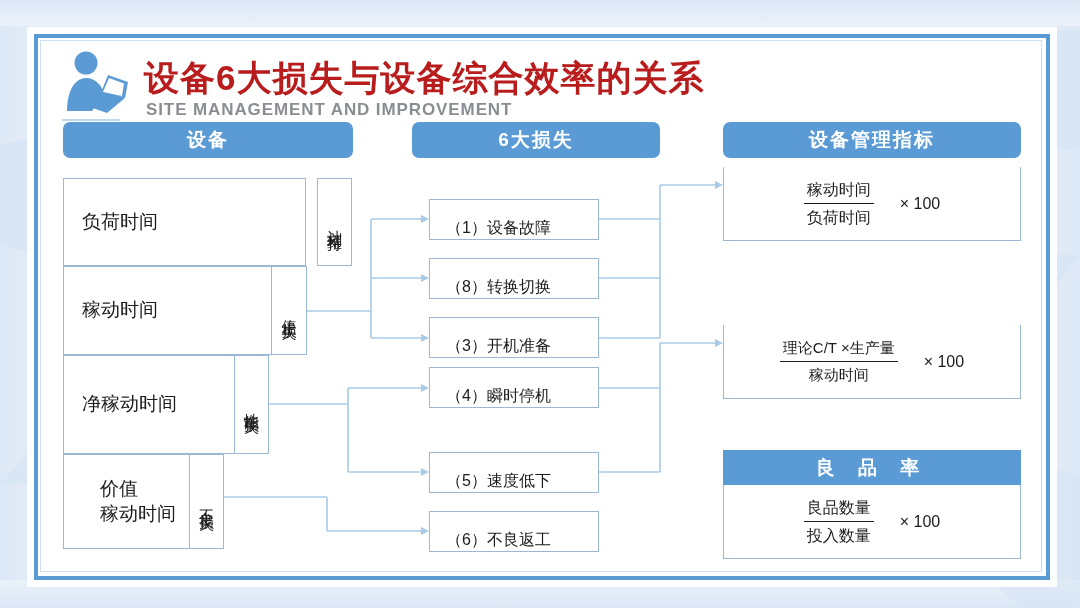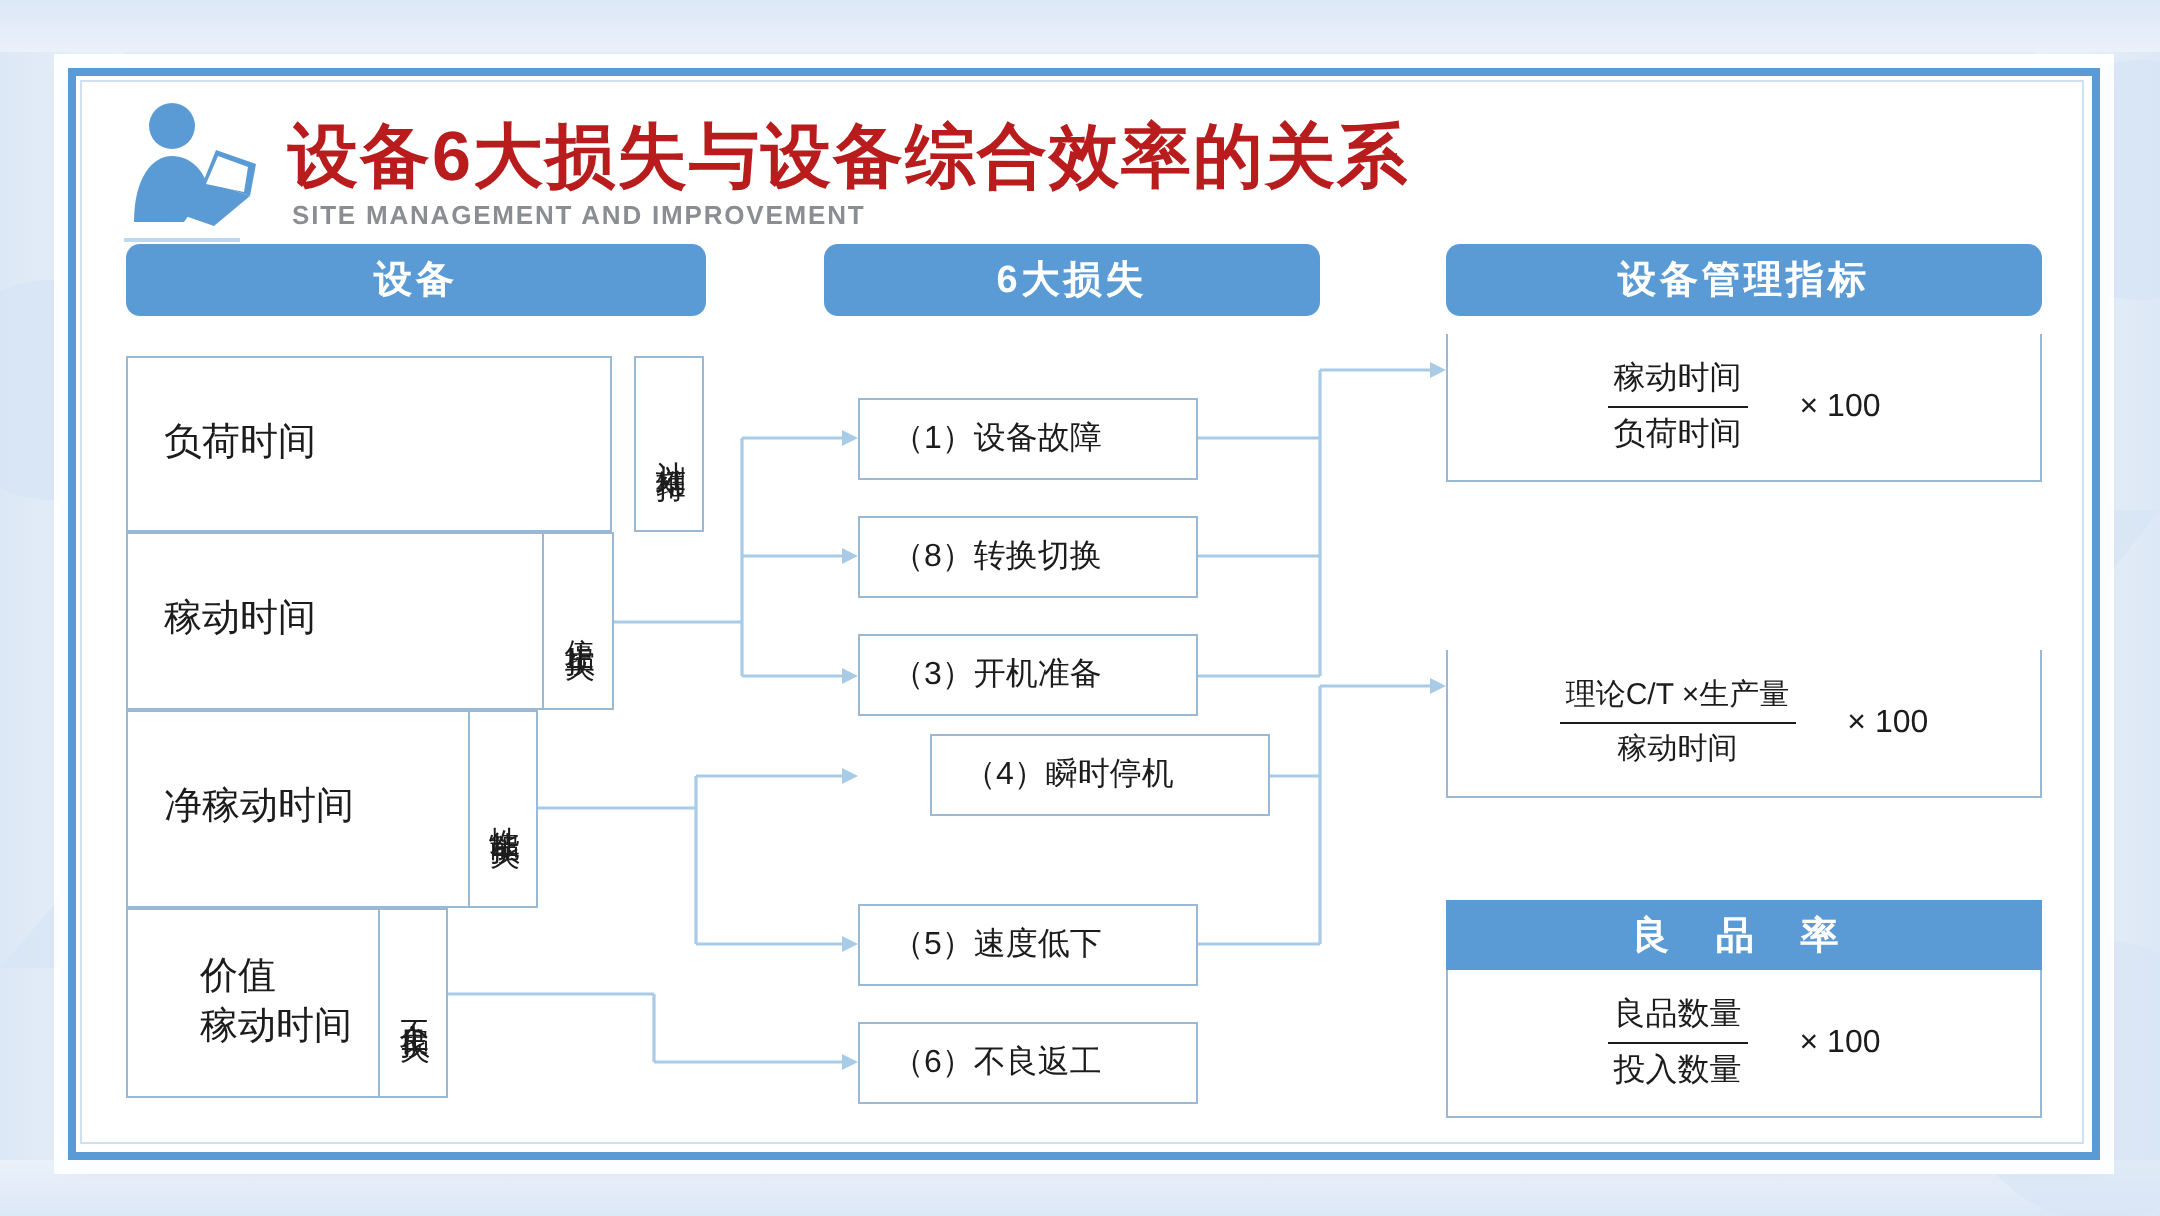--- a/index.html
+++ b/index.html
@@ -33,21 +33,21 @@
 
   
   #header-icon{position:absolute;left:62px;top:49px;width:68px;height:70px;}
   #title-main{
     position:absolute;left:144px;top:55px;
     font-size:35px;font-weight:bold;color:#b91c1c;letter-spacing:1px;
     white-space:nowrap;
   }
   #title-sub{
     position:absolute;left:146px;top:100px;
-    font-size:13px;font-weight:bold;color:#8a8d91;letter-spacing:.9px;
+    font-size:17px;font-weight:bold;color:#8a8d91;letter-spacing:.9px;
     white-space:nowrap;
   }
   #header-rule{position:absolute;left:62px;top:119px;width:58px;height:2px;background:#bcd9f0;}
 
   
   .pill{
     position:absolute;height:36px;border-radius:7px;background:#5b9bd5;
     color:#fff;font-size:19px;font-weight:bold;letter-spacing:2px;
     display:flex;align-items:center;justify-content:center;
   }
@@ -79,26 +79,26 @@
   }
   #vb-plan {left:317px;top:178px;width:35px;height:88px;}
   #vb-stop {left:271px;top:266px;width:36px;height:89px;}
   #vb-perf {left:234px;top:355px;width:35px;height:99px;}
   #vb-def  {left:189px;top:454px;width:35px;height:95px;}
 
   
   .lbox{
     position:absolute;left:429px;width:170px;height:41px;
     border:1px solid #9bb8d4;background:#fff;box-sizing:border-box;
-    display:flex;align-items:center;
+    display:flex;align-items:flex-end;
     font-size:16px;color:#1c1c1c;
   }
   .lbox span{padding-left:16px;}
   #lb1{top:199px;} #lb2{top:258px;} #lb3{top:317px;}
-  #lb4{top:367px;margin-left:36px;} #lb5{top:452px;} #lb6{top:511px;}
+  #lb4{top:367px;} #lb5{top:452px;} #lb6{top:511px;}
 
   
   .card{position:absolute;left:723px;width:298px;box-sizing:border-box;}
   .card-head{
     height:35px;background:#5b9bd5;color:#fff;
     font-size:19px;font-weight:bold;letter-spacing:1px;
     display:flex;align-items:center;justify-content:center;
     border:1px solid #5b9bd5;box-sizing:border-box;
   }
   .card-head.wide{letter-spacing:9px;}

